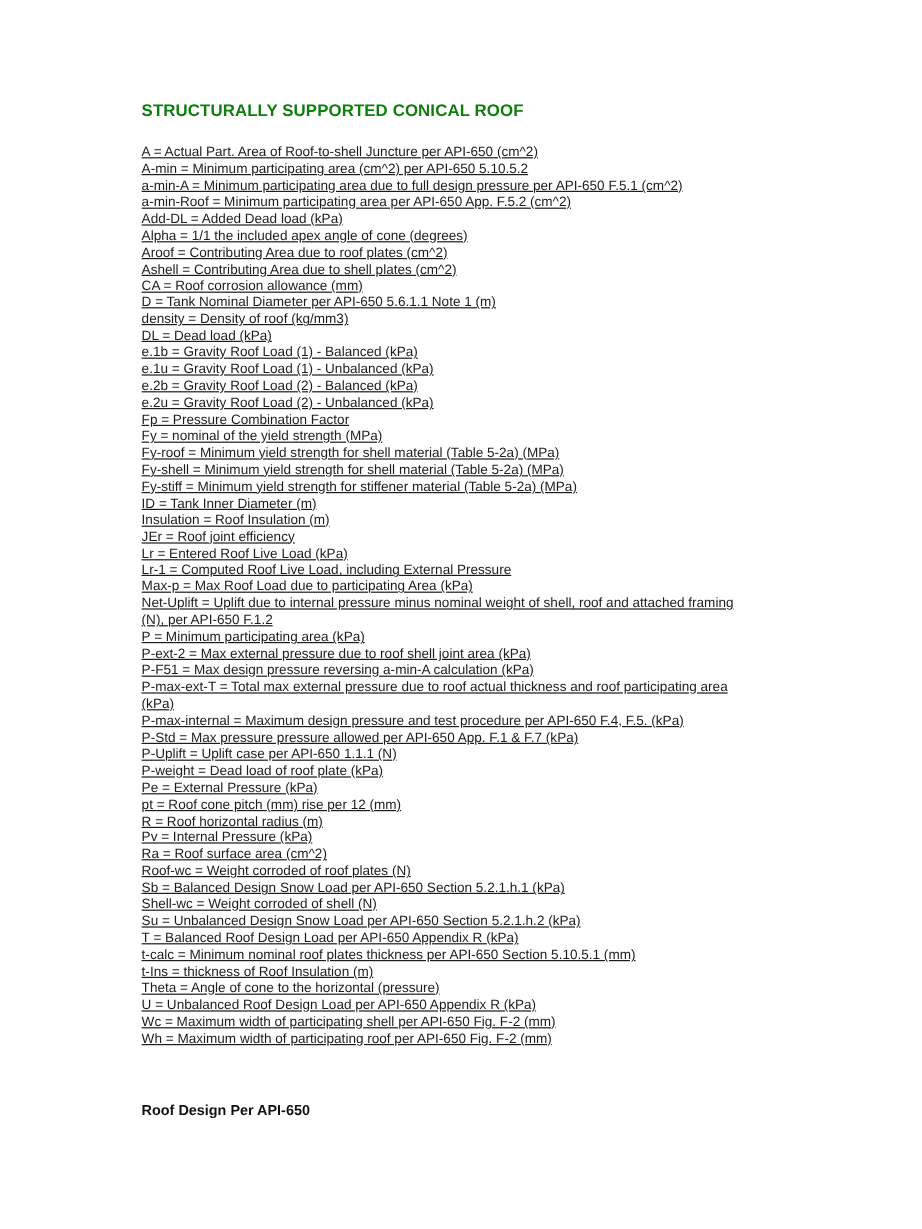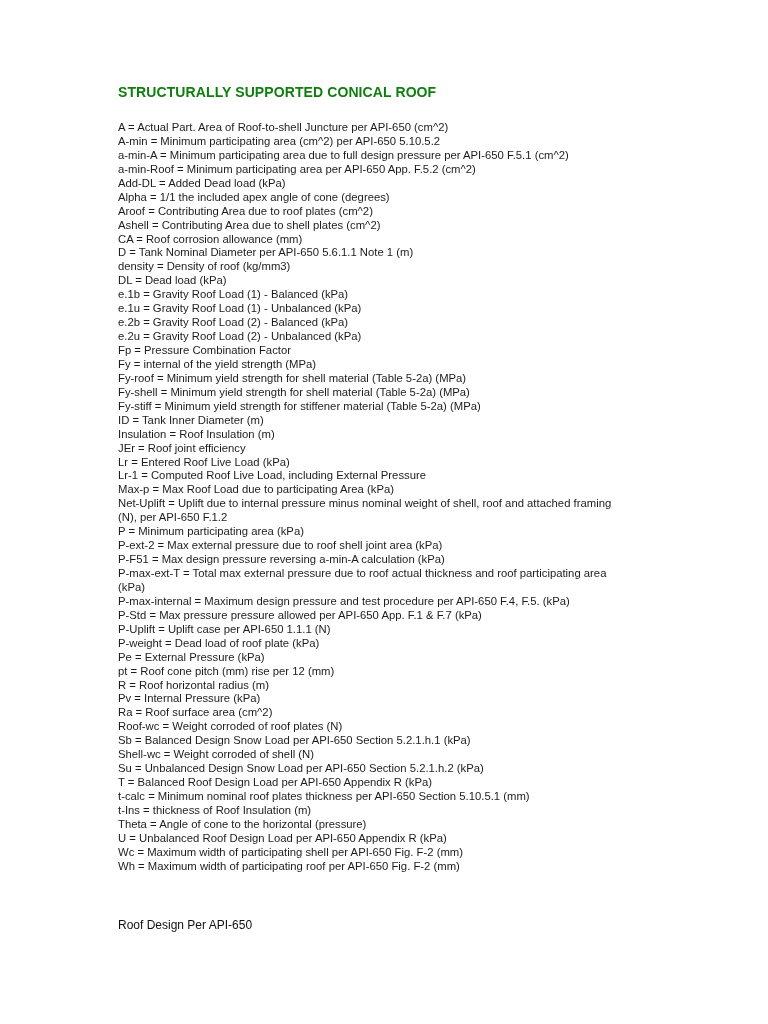--- a/index.html
+++ b/index.html
@@ -28,32 +28,33 @@
     white-space: nowrap;
   }
   .definitions {
     position: absolute;
     left: 118px;
     top: 121px;
     font-size: 11.3px;
     line-height: 13.95px;
     color: var(--body_text, #1c1c1c);
     white-space: nowrap;
+    text-decoration: underline;
   }
   .def-line {
     height: 13.95px;
   }
   .section-heading {
     position: absolute;
     left: 118px;
     top: 918px;
     margin: 0;
     font-size: 12px;
     line-height: 15px;
-    font-weight: normal;
+    font-weight: bold;
     color: var(--heading_text, #111111);
     white-space: nowrap;
   }
 </style>
 </head>
 <body>
 
 <div class="page">
   <h1 class="doc-title">STRUCTURALLY SUPPORTED CONICAL ROOF</h1>
 
@@ -68,21 +69,21 @@
       <div class="def-line">Ashell = Contributing Area due to shell plates (cm^2)</div>
       <div class="def-line">CA = Roof corrosion allowance (mm)</div>
       <div class="def-line">D = Tank Nominal Diameter per API-650 5.6.1.1 Note 1 (m)</div>
       <div class="def-line">density = Density of roof (kg/mm3)</div>
       <div class="def-line">DL = Dead load (kPa)</div>
       <div class="def-line">e.1b = Gravity Roof Load (1) - Balanced (kPa)</div>
       <div class="def-line">e.1u = Gravity Roof Load (1) - Unbalanced (kPa)</div>
       <div class="def-line">e.2b = Gravity Roof Load (2) - Balanced (kPa)</div>
       <div class="def-line">e.2u = Gravity Roof Load (2) - Unbalanced (kPa)</div>
       <div class="def-line">Fp = Pressure Combination Factor</div>
-      <div class="def-line">Fy = internal of the yield strength (MPa)</div>
+      <div class="def-line">Fy = nominal of the yield strength (MPa)</div>
       <div class="def-line">Fy-roof = Minimum yield strength for shell material (Table 5-2a) (MPa)</div>
       <div class="def-line">Fy-shell = Minimum yield strength for shell material (Table 5-2a) (MPa)</div>
       <div class="def-line">Fy-stiff = Minimum yield strength for stiffener material (Table 5-2a) (MPa)</div>
       <div class="def-line">ID = Tank Inner Diameter (m)</div>
       <div class="def-line">Insulation = Roof Insulation (m)</div>
       <div class="def-line">JEr = Roof joint efficiency</div>
       <div class="def-line">Lr = Entered Roof Live Load (kPa)</div>
       <div class="def-line">Lr-1 = Computed Roof Live Load, including External Pressure</div>
       <div class="def-line">Max-p = Max Roof Load due to participating Area (kPa)</div>
       <div class="def-line">Net-Uplift = Uplift due to internal pressure minus nominal weight of shell, roof and attached framing</div>

